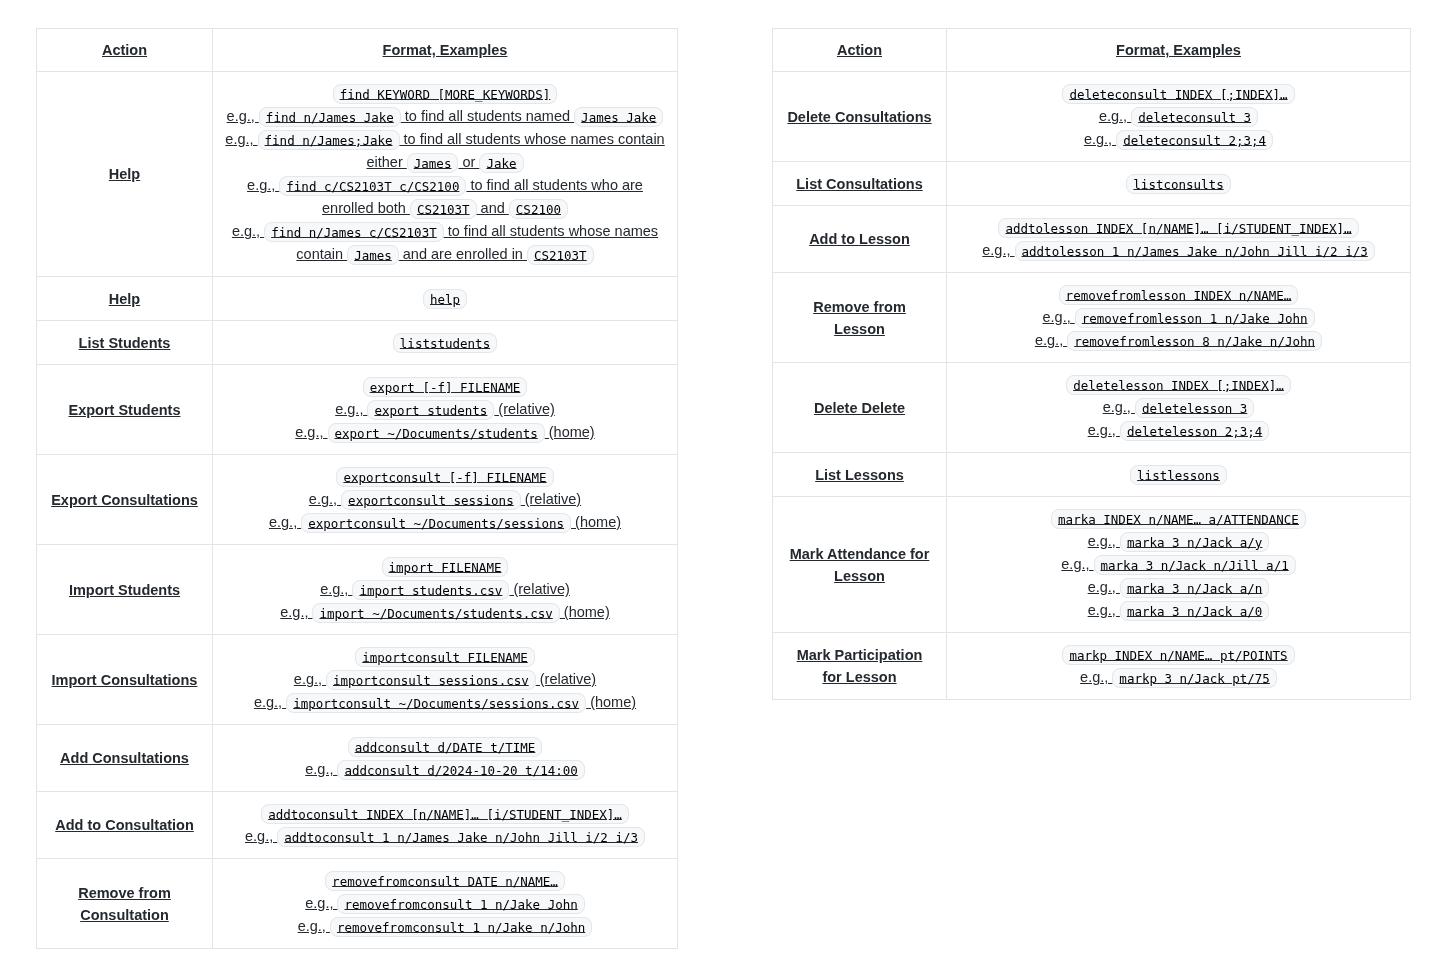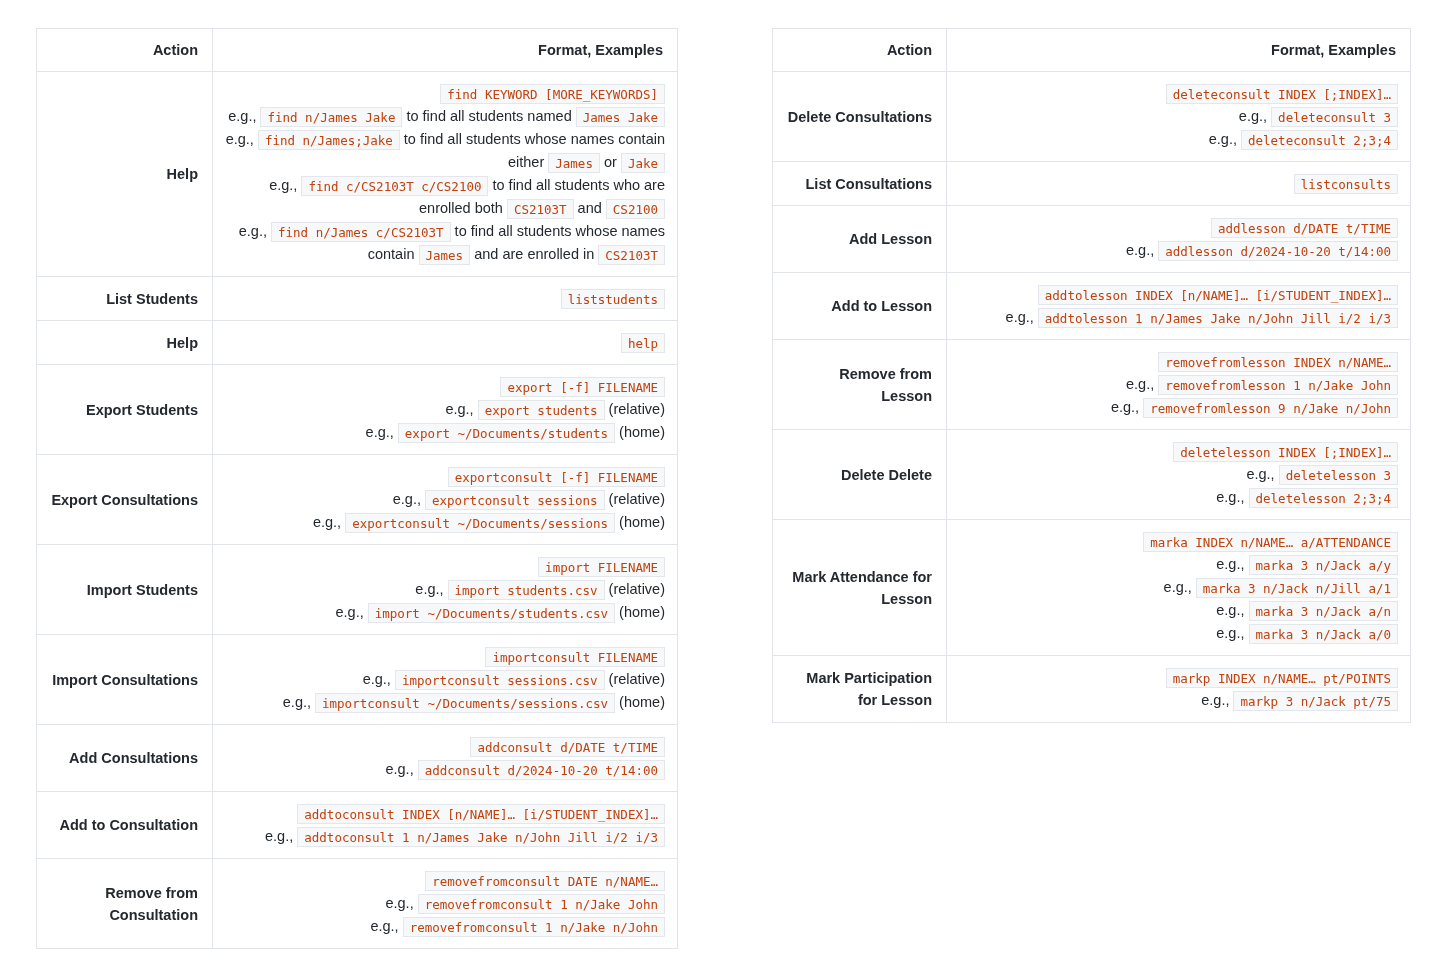--- a/index.html
+++ b/index.html
@@ -25,22 +25,23 @@
     font-size: 14.5px;
   }
   table.cmd-table.left  { width: 641px; }
   table.cmd-table.right { width: 638px; }
   .left  col.c-action { width: 176px; }
   .left  col.c-format { width: 465px; }
   .right col.c-action { width: 174px; }
   .right col.c-format { width: 464px; }
   th, td {
     border: 1px solid var(--table-border, #e1e4e8);
-    text-align: right;
+    text-align: center;
     vertical-align: middle;
+    text-decoration: underline;
   }
   th {
     font-weight: bold;
     padding: 12px 14px;
     font-size: 14.5px;
     line-height: 18px;
   }
   td.action-cell {
     font-weight: bold;
     padding: 10px 14px;
@@ -50,23 +51,23 @@
     padding: 10px 12px;
   }
   .line {
     line-height: 23px;
   }
   .chip {
     font-family: "DejaVu Sans Mono", "Liberation Mono", monospace;
     font-size: 12.5px;
     background: var(--code-bg, #f6f8fa);
     border: 1px solid var(--code-border, #e3e6ea);
-    border-radius: 0;
+    border-radius: 8px;
     padding: 1.5px 6px;
-    color: #c2410c;
+    color: #000000;
   }
 </style>
 </head>
 <body>
 
 <div class="page">
 
   <table class="cmd-table left">
     <colgroup>
         <col class="c-action">
@@ -83,29 +84,29 @@
           <td class="action-cell">Help</td>
           <td class="format-cell">
             <div class="line"><code class="chip">find KEYWORD [MORE_KEYWORDS]</code></div>
             <div class="line"><span>e.g., </span><code class="chip">find n/James Jake</code><span> to find all students named </span><code class="chip">James Jake</code></div>
             <div class="line"><span>e.g., </span><code class="chip">find n/James;Jake</code><span> to find all students whose names contain either </span><code class="chip">James</code><span> or </span><code class="chip">Jake</code></div>
             <div class="line"><span>e.g., </span><code class="chip">find c/CS2103T c/CS2100</code><span> to find all students who are enrolled both </span><code class="chip">CS2103T</code><span> and </span><code class="chip">CS2100</code></div>
             <div class="line"><span>e.g., </span><code class="chip">find n/James c/CS2103T</code><span> to find all students whose names contain </span><code class="chip">James</code><span> and are enrolled in </span><code class="chip">CS2103T</code></div>
           </td>
         </tr>
         <tr>
+          <td class="action-cell">Help</td>
+          <td class="format-cell">
+            <div class="line"><code class="chip">help</code></div>
+          </td>
+        </tr>
+        <tr>
           <td class="action-cell">List Students</td>
           <td class="format-cell">
             <div class="line"><code class="chip">liststudents</code></div>
-          </td>
-        </tr>
-        <tr>
-          <td class="action-cell">Help</td>
-          <td class="format-cell">
-            <div class="line"><code class="chip">help</code></div>
           </td>
         </tr>
         <tr>
           <td class="action-cell">Export Students</td>
           <td class="format-cell">
             <div class="line"><code class="chip">export [-f] FILENAME</code></div>
             <div class="line"><span>e.g., </span><code class="chip">export students</code><span> (relative)</span></div>
             <div class="line"><span>e.g., </span><code class="chip">export ~/Documents/students</code><span> (home)</span></div>
           </td>
         </tr>
@@ -178,47 +179,46 @@
             <div class="line"><span>e.g., </span><code class="chip">deleteconsult 2;3;4</code></div>
           </td>
         </tr>
         <tr>
           <td class="action-cell">List Consultations</td>
           <td class="format-cell">
             <div class="line"><code class="chip">listconsults</code></div>
           </td>
         </tr>
         <tr>
-          <td class="action-cell">Add Lesson</td>
-          <td class="format-cell">
-            <div class="line"><code class="chip">addlesson d/DATE t/TIME</code></div>
-            <div class="line"><span>e.g., </span><code class="chip">addlesson d/2024-10-20 t/14:00</code></div>
-          </td>
-        </tr>
-        <tr>
           <td class="action-cell">Add to Lesson</td>
           <td class="format-cell">
             <div class="line"><code class="chip">addtolesson INDEX [n/NAME]… [i/STUDENT_INDEX]…</code></div>
             <div class="line"><span>e.g., </span><code class="chip">addtolesson 1 n/James Jake n/John Jill i/2 i/3</code></div>
           </td>
         </tr>
         <tr>
           <td class="action-cell">Remove from Lesson</td>
           <td class="format-cell">
             <div class="line"><code class="chip">removefromlesson INDEX n/NAME…</code></div>
             <div class="line"><span>e.g., </span><code class="chip">removefromlesson 1 n/Jake John</code></div>
-            <div class="line"><span>e.g., </span><code class="chip">removefromlesson 9 n/Jake n/John</code></div>
+            <div class="line"><span>e.g., </span><code class="chip">removefromlesson 8 n/Jake n/John</code></div>
           </td>
         </tr>
         <tr>
           <td class="action-cell">Delete Delete</td>
           <td class="format-cell">
             <div class="line"><code class="chip">deletelesson INDEX [;INDEX]…</code></div>
             <div class="line"><span>e.g., </span><code class="chip">deletelesson 3</code></div>
             <div class="line"><span>e.g., </span><code class="chip">deletelesson 2;3;4</code></div>
+          </td>
+        </tr>
+        <tr>
+          <td class="action-cell">List Lessons</td>
+          <td class="format-cell">
+            <div class="line"><code class="chip">listlessons</code></div>
           </td>
         </tr>
         <tr>
           <td class="action-cell">Mark Attendance for Lesson</td>
           <td class="format-cell">
             <div class="line"><code class="chip">marka INDEX n/NAME… a/ATTENDANCE</code></div>
             <div class="line"><span>e.g., </span><code class="chip">marka 3 n/Jack a/y</code></div>
             <div class="line"><span>e.g., </span><code class="chip">marka 3 n/Jack n/Jill a/1</code></div>
             <div class="line"><span>e.g., </span><code class="chip">marka 3 n/Jack a/n</code></div>
             <div class="line"><span>e.g., </span><code class="chip">marka 3 n/Jack a/0</code></div>

